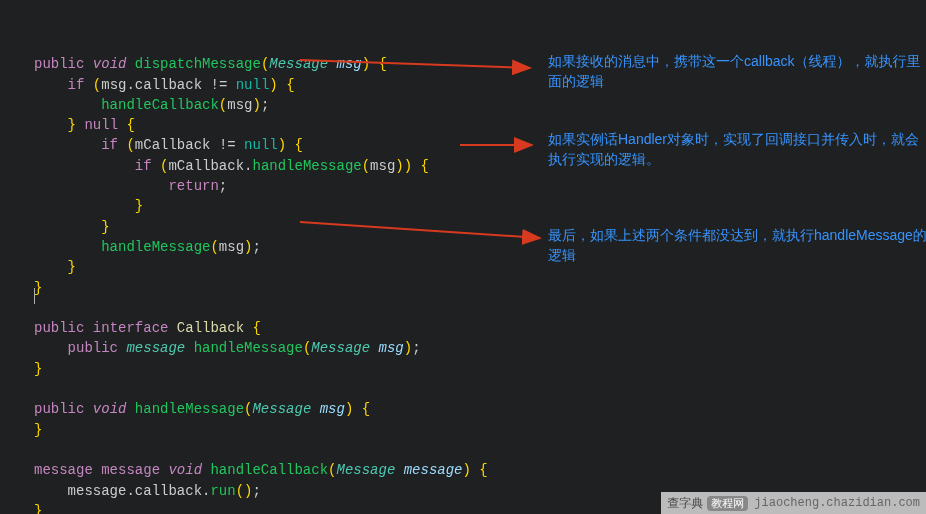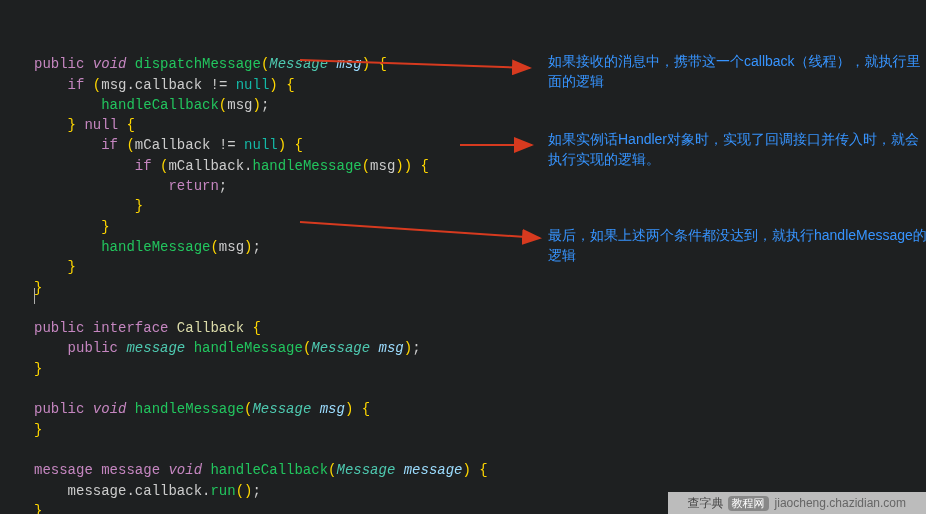--- a/index.html
+++ b/index.html
@@ -50,24 +50,24 @@
     position: absolute;
     overflow: visible;
   }
 
   .watermark {
     position: absolute;
     right: 0;
     bottom: 0;
     height: 22px;
     background: rgba(255,255,255,0.7);
-    padding: 0 20px;
+    padding: 0 6px;
     display: flex;
     align-items: center;
-    font-family: Liberation Sans, sans-serif;
+    font-family: Liberation Mono, monospace;
     font-size: 12px;
     color: #444;
   }
   .watermark .badge {
     background: #888;
     color: #fff;
     padding: 0 4px;
     margin-left: 4px;
     border-radius: 4px;
     font-size: 11px;

